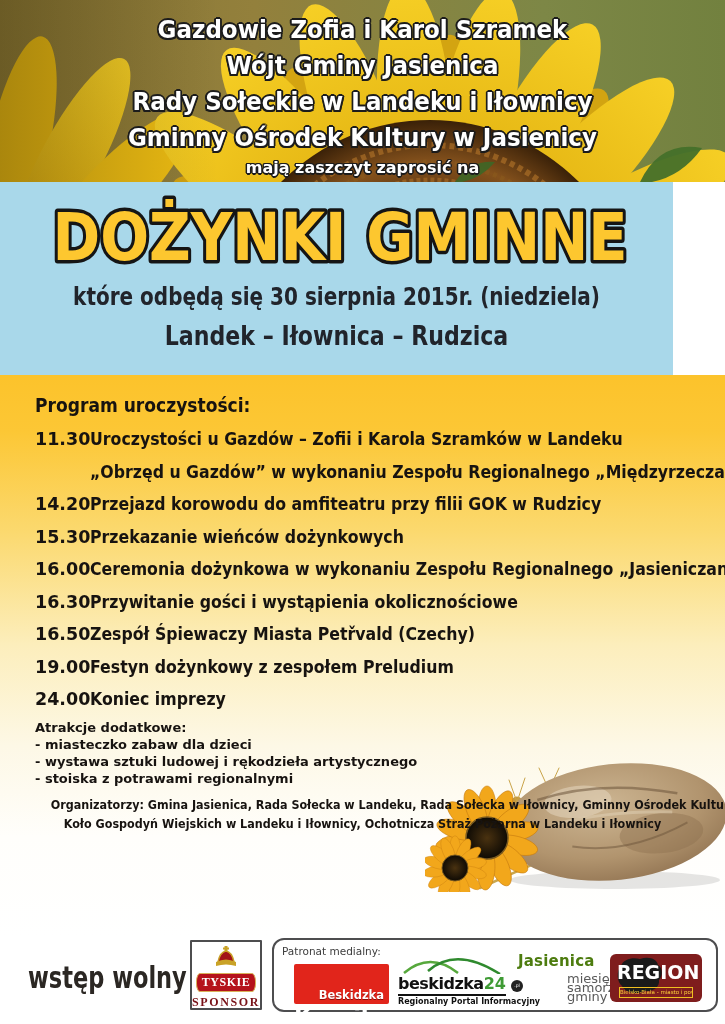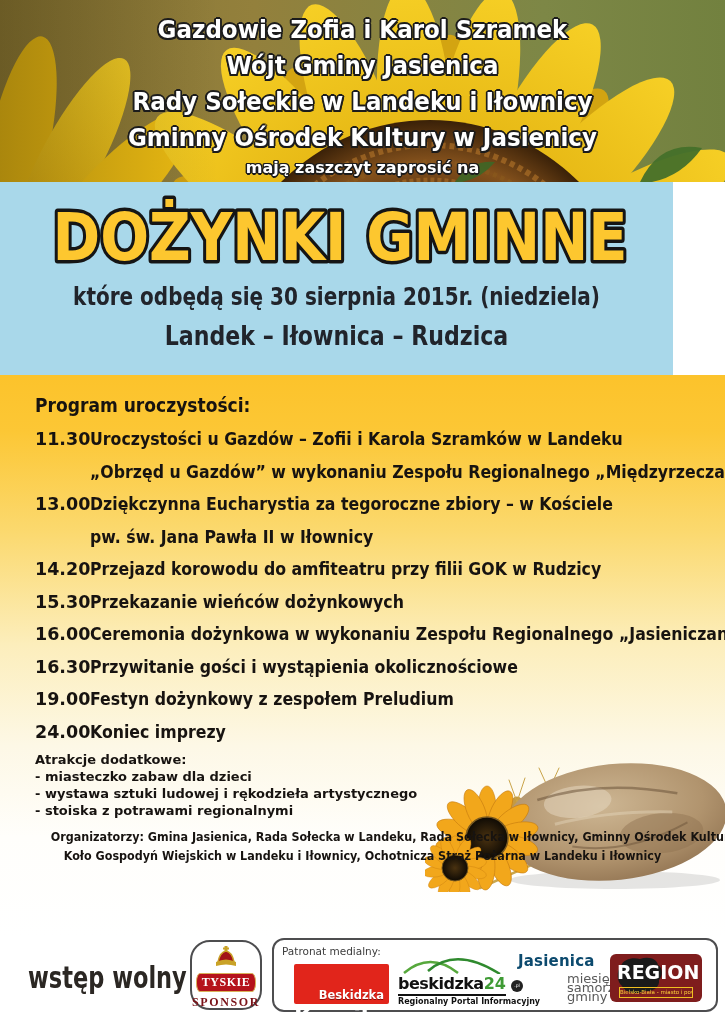--- a/index.html
+++ b/index.html
@@ -44,21 +44,21 @@
   .organizers{margin-top:8px;text-align:center;position:relative;z-index:2;}
   .org-line{font-size:13px;font-weight:bold;line-height:19px;color:#171310;white-space:nowrap;
             transform:scaleX(0.86);transform-origin:50% 0;}
   .collage{position:absolute;right:0;top:385px;width:300px;height:132px;z-index:1;}
 
   
   .footer{position:relative;width:725px;height:86px;background:#fff;}
   .free-entry{position:absolute;left:28px;top:22px;font-size:30px;font-weight:bold;color:#2b2723;
               white-space:nowrap;transform:scaleX(0.75);transform-origin:0 0;}
   .tyskie-box{position:absolute;left:190px;top:2px;width:72px;height:70px;border:2px solid #4d4d4f;
-              border-radius:20px;background:#fff;text-align:center;box-sizing:border-box;padding-top:4px;}
+              border-radius:1px;background:#fff;text-align:center;box-sizing:border-box;padding-top:4px;}
   .tyskie-ribbon{width:58px;height:17px;margin:1px auto 0;background:#b5121b;border:1px solid #d9b15a;
                  border-radius:4px/45%;color:#fff;font-family:"Liberation Serif",serif;font-weight:bold;
                  font-size:12px;line-height:16px;letter-spacing:.5px;}
   .tyskie-sponsor{margin-top:3px;font-family:"Liberation Serif",serif;font-size:12px;letter-spacing:1.6px;
                   color:#7a1218;font-weight:bold;}
   .patron-box{position:absolute;left:272px;top:0;width:446px;height:74px;border:2px solid #4d4d4f;
               border-radius:12px;background:#fff;box-sizing:border-box;}
   .patron-label{position:absolute;left:8px;top:5px;font-size:10.5px;color:#3c3c3c;}
   .kronika{position:absolute;left:20px;top:24px;width:95px;height:40px;background:#e1251b;border-radius:2px;}
   .kronika-main{position:absolute;left:0;top:2px;width:100%;text-align:left;color:#fff;font-weight:bold;
@@ -67,21 +67,21 @@
                text-shadow:0 1px 0 #8c0f08;}
   .besk{position:absolute;left:124px;top:8px;width:112px;height:60px;}
   .besk-textrow{position:relative;margin-top:-4px;white-space:nowrap;}
   .besk-name{font-size:16px;font-weight:bold;color:#111;letter-spacing:-0.5px;}
   .besk-num{font-size:16px;font-weight:bold;color:#3f9b35;}
   .besk-pl{display:inline-block;width:12px;height:12px;border-radius:50%;background:#222;color:#fff;
            font-size:4.5px;line-height:12px;text-align:center;vertical-align:2px;}
   .besk-rule{border-top:2px solid #111;margin:1px 0 1px 0;width:108px;}
   .besk-tag{font-size:8px;font-weight:bold;color:#111;white-space:nowrap;}
   .jasienica{position:absolute;left:244px;top:12px;width:88px;height:54px;}
-  .jas-name{font-size:15px;font-weight:bold;color:#0c4a6e;letter-spacing:.2px;}
+  .jas-name{font-size:15px;font-weight:bold;color:#4d7c0f;letter-spacing:.2px;}
   .jas-row{display:flex;margin-top:2px;}
   .jas-desc{margin-left:5px;padding-top:2px;}
   .jas-desc-line{font-size:13px;line-height:9px;color:#5a5a5a;margin-left:44px;}
   .region{position:absolute;left:336px;top:14px;width:92px;height:48px;background:#7f1d1d;border-radius:6px;overflow:hidden;}
   .region-name{position:absolute;left:7px;top:7px;color:#fff;font-weight:bold;font-size:19px;letter-spacing:0;}
   .region-strip{position:absolute;left:9px;right:9px;bottom:4px;height:9px;border:1px solid #f0c020;
                 color:#ffd23a;font-size:5.5px;line-height:9px;text-align:center;white-space:nowrap;overflow:hidden;}
 </style>
 </head>
 <body>
@@ -258,27 +258,20 @@
       <div class="program-heading">Program uroczystości:</div>
       <div class="schedule" id="schedule">
           <div class="sched-row">
             <div class="sched-time">11.30</div>
             <div class="sched-lines">
               <div class="sched-line">Uroczystości u Gazdów – Zofii i Karola Szramków w Landeku</div>
               <div class="sched-line">„Obrzęd u Gazdów” w wykonaniu Zespołu Regionalnego „Międzyrzeczanie”</div>
             </div>
           </div>
           <div class="sched-row">
-            <div class="sched-time">13.00</div>
-            <div class="sched-lines">
-              <div class="sched-line">Dziękczynna Eucharystia za tegoroczne zbiory – w Kościele</div>
-              <div class="sched-line">pw. św. Jana Pawła II w Iłownicy</div>
-            </div>
-          </div>
-          <div class="sched-row">
             <div class="sched-time">14.20</div>
             <div class="sched-lines">
               <div class="sched-line">Przejazd korowodu do amfiteatru przy filii GOK w Rudzicy</div>
             </div>
           </div>
           <div class="sched-row">
             <div class="sched-time">15.30</div>
             <div class="sched-lines">
               <div class="sched-line">Przekazanie wieńców dożynkowych</div>
             </div>
@@ -286,20 +279,26 @@
           <div class="sched-row">
             <div class="sched-time">16.00</div>
             <div class="sched-lines">
               <div class="sched-line">Ceremonia dożynkowa w wykonaniu Zespołu Regionalnego „Jasieniczanka”</div>
             </div>
           </div>
           <div class="sched-row">
             <div class="sched-time">16.30</div>
             <div class="sched-lines">
               <div class="sched-line">Przywitanie gości i wystąpienia okolicznościowe</div>
+            </div>
+          </div>
+          <div class="sched-row">
+            <div class="sched-time">16.50</div>
+            <div class="sched-lines">
+              <div class="sched-line">Zespół Śpiewaczy Miasta Petřvald (Czechy)</div>
             </div>
           </div>
           <div class="sched-row">
             <div class="sched-time">19.00</div>
             <div class="sched-lines">
               <div class="sched-line">Festyn dożynkowy z zespołem Preludium</div>
             </div>
           </div>
           <div class="sched-row">
             <div class="sched-time">24.00</div>

